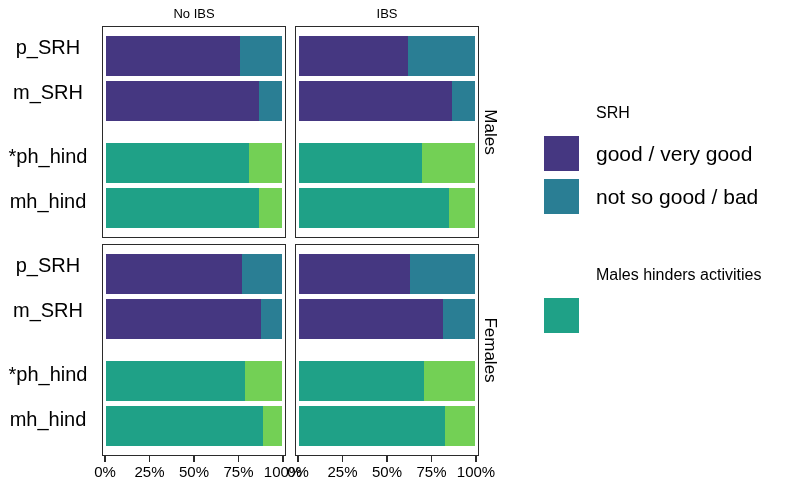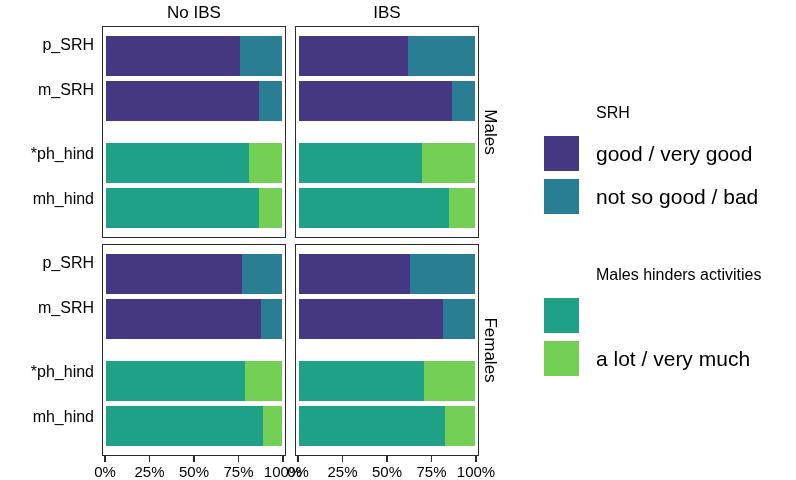--- a/index.html
+++ b/index.html
@@ -3,21 +3,21 @@
 <meta charset="utf-8">
 <style>
   html,body{margin:0;padding:0;background:#ffffff;}
   body{width:796px;height:480px;overflow:hidden;
        font-family:"Liberation Sans","DejaVu Sans",sans-serif;color:#000;}
   .figure{position:relative;width:796px;height:480px;}
 
   
   .col-strip{position:absolute;top:2px;height:22px;display:flex;
              align-items:center;justify-content:center;
-             font-size:17px;color:#000;}
+             font-size:13px;color:#000;}
   .col-strip.c0{left:102px;width:184px;}
   .col-strip.c1{left:295px;width:184px;}
 
   
   .row-strip{position:absolute;left:479px;width:22px;
              display:flex;align-items:center;justify-content:center;}
   .row-strip span{display:block;white-space:nowrap;font-size:17px;
                   transform:rotate(90deg);transform-origin:center center;}
   .row-strip.r0{top:26px;height:212px;}
   .row-strip.r1{top:244px;height:212px;}
@@ -36,22 +36,22 @@
   .bar-slot{position:absolute;left:0;right:0;}
   .bar-slot.s0{top:3.5%;height:19.5%;}
   .bar-slot.s1{top:25%;height:19.5%;}
   .bar-slot.s2{top:55.5%;height:19.5%;}
   .bar-slot.s3{top:77%;height:19.5%;}
 
   .bar{position:absolute;left:0;top:0;bottom:0;right:0;display:flex;}
   .seg{height:100%;}
 
   
-  .ylab{position:absolute;right:702px;width:92px;text-align:right;
-        font-size:16px;white-space:nowrap;color:#000;}
+  .ylab{position:absolute;right:702px;width:92px;text-align:center;
+        font-size:20px;white-space:nowrap;color:#000;}
 
   
   .xaxis{position:absolute;height:30px;}
   .xaxis.a0{left:102px;top:456px;width:184px;}
   .xaxis.a1{left:295px;top:456px;width:184px;}
   .tick{position:absolute;top:0;width:1.6px;height:6px;background:#2b2b2b;}
   .ticklab{position:absolute;top:7px;font-size:15px;color:#000;
            transform:translateX(-50%);white-space:nowrap;}
 
   
@@ -237,19 +237,15 @@
       <div class="swatch" style="background-color: rgb(42, 126, 148);"></div>
       <div class="legend-label">not so good / bad</div>
     </div>
   </div>
 
   <div class="legend l1">
     <div class="legend-title">Males hinders activities</div>
     <div class="legend-row">
       <div class="swatch" style="background-color: rgb(31, 161, 135);"></div>
     </div>
-    <div class="legend-row">
-      <div class="swatch" style="background-color: rgb(115, 208, 85);"></div>
-      <div class="legend-label">a lot / very much</div>
-    </div>
   </div>
 
 </div>
 
 </body></html>

